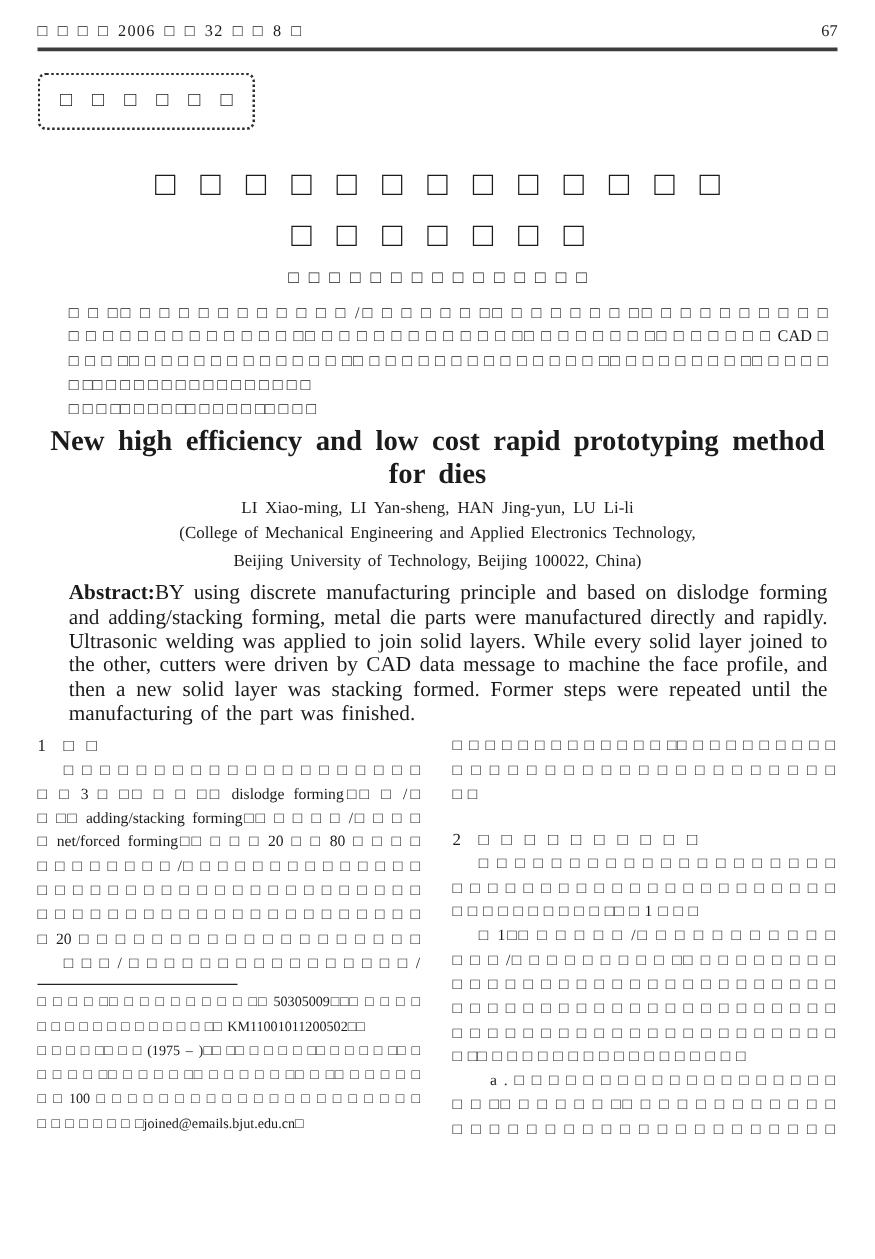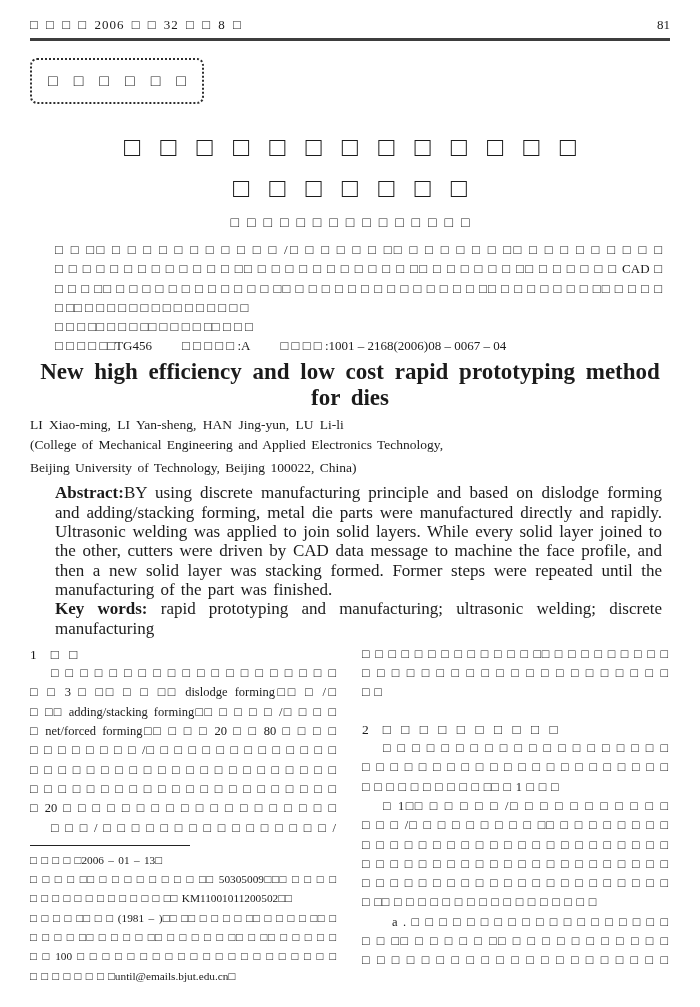--- a/index.html
+++ b/index.html
@@ -26,22 +26,22 @@
   .cn-authors{margin-top:9px;text-align:center;font-size:14px;line-height:18px;letter-spacing:8px;padding-left:8px;}
   .cn-affil{margin-top:2px;text-align:center;font-size:13.5px;line-height:18px;letter-spacing:4px;word-spacing:6px;padding-left:4px;}
 
   
   .abs-cn{margin:8px 8px 0 25px;font-size:13px;line-height:19px;}
   .meta-line{margin:0 0 0 25px;font-size:13px;line-height:19px;white-space:nowrap;}
   .meta-line .mg{margin-right:30px;}
 
   
   .en-title{margin-top:4px;text-align:center;font-weight:bold;font-size:23px;line-height:26px;word-spacing:5px;}
-  .en-authors{margin-top:5px;text-align:left;font-size:13.5px;line-height:18px;word-spacing:3px;}
-  .en-affil{text-align:left;font-size:13.5px;line-height:22.5px;word-spacing:2px;}
+  .en-authors{margin-top:5px;text-align:center;font-size:13.5px;line-height:18px;word-spacing:3px;}
+  .en-affil{text-align:center;font-size:13.5px;line-height:22.5px;word-spacing:2px;}
   .en-abs{margin:4px 8px 0 25px;font-size:17px;line-height:19.3px;text-align:justify;word-spacing:2px;}
   .en-abs p{margin:0;}
 
   
   .columns{display:flex;margin-top:7px;}
   .col{width:306px;font-size:12.5px;line-height:19.3px;word-spacing:1.5px;}
   .col.left{margin-right:26px;}
   .sec-h{line-height:19.3px;font-size:13.5px;}
   .sec-h .sec-num{margin-right:14px;}
   .sec-h .sec-text{word-spacing:7px;}
@@ -56,80 +56,75 @@
   .fn{font-size:11.3px;line-height:19px;}
 </style>
 </head>
 <body>
 
 <div class="page">
   <div class="content">
 
     <div class="jheader">
       <span class="issue">□ □ □ □  2006 □ □  32 □ □  8 □</span>
-      <span class="pagenum">81</span>
+      <span class="pagenum">67</span>
     </div>
     <div class="header-rule"></div>
 
     <div class="rubric">
       <span>□ □ □ □ □ □</span>
     </div>
 
     <div class="t1">□□□□□□□□□□□□□</div>
     <div class="t2">□□□□□□□</div>
 
     <div class="cn-authors">□□□□□□□□□□□□□□□</div>
 
     <div class="abs-cn">
       <div class="bl jl">□ □ □□ □ □ □ □ □ □ □ □ □ □ □ /□ □ □ □ □ □ □□ □ □ □ □ □ □ □□ □ □ □ □ □ □ □ □ □</div>
       <div class="bl jl">□ □ □ □ □ □ □ □ □ □ □ □ □ □□ □ □ □ □ □ □ □ □ □ □ □ □□ □ □ □ □ □ □ □□ □ □ □ □ □ □ CAD □</div>
       <div class="bl jl">□ □ □ □□ □ □ □ □ □ □ □ □ □ □ □ □ □□ □ □ □ □ □ □ □ □ □ □ □ □ □ □ □□ □ □ □ □ □ □ □ □□ □ □ □ □</div>
       <div class="bl">□ □□ □ □ □ □ □ □ □ □ □ □ □ □ □ □ □</div>
       <div class="bl">□ □ □ □□ □ □ □ □□ □ □ □ □ □□ □ □ □</div>
     </div>
 
-    <div class="meta-line">
-      <span class="mg">□ □ □ □ □□TG456</span><span class="mg">□ □ □ □ □ :A</span><span>□ □ □ □ :1001 – 2168(2006)08 – 0067 – 04</span>
-    </div>
 
     <div class="en-title">New high efficiency and low cost rapid prototyping method for dies</div>
     <div class="en-authors">LI Xiao-ming, LI Yan-sheng, HAN Jing-yun, LU Li-li</div>
     <div class="en-affil">(College of Mechanical Engineering and Applied Electronics Technology,</div>
     <div class="en-affil">Beijing University of Technology, Beijing 100022, China)</div>
 
     <div class="en-abs">
       <p><b>Abstract:</b><span>BY using discrete manufacturing principle and based on dislodge forming and adding/stacking forming, metal die parts were manufactured directly and rapidly. Ultrasonic welding was applied to join solid layers. While every solid layer joined to the other, cutters were driven by CAD data message to machine the face profile, and then a new solid layer was stacking formed. Former steps were repeated until the manufacturing of the part was finished.</span></p>
-      <p><b>Key words:</b> <span>rapid prototyping and manufacturing; ultrasonic welding; discrete manufacturing</span></p>
     </div>
 
     <div class="columns">
 
       <div class="col left">
         <div class="sec-h">
           <span class="sec-num">1</span><span class="sec-text">□ □</span>
         </div>
         <div class="bl ind jl">□ □ □ □ □ □ □ □ □ □ □ □ □ □ □ □ □ □ □ □</div>
         <div class="bl jl">□ □ 3 □ □□ □ □ □□ dislodge forming□□ □ /□</div>
         <div class="bl jl">□ □□ adding/stacking forming□□ □ □ □ □ /□ □ □ □</div>
         <div class="bl jl">□ net/forced forming□□ □ □ □ 20 □ □ 80 □ □ □ □</div>
         <div class="bl jl">□ □ □ □ □ □ □ □ /□ □ □ □ □ □ □ □ □ □ □ □ □ □</div>
         <div class="bl jl">□ □ □ □ □ □ □ □ □ □ □ □ □ □ □ □ □ □ □ □ □ □</div>
         <div class="bl jl">□ □ □ □ □ □ □ □ □ □ □ □ □ □ □ □ □ □ □ □ □ □</div>
         <div class="bl jl">□ 20 □ □ □ □ □ □ □ □ □ □ □ □ □ □ □ □ □ □ □</div>
         <div class="bl ind jl">□ □ □ / □ □ □ □ □ □ □ □ □ □ □ □ □ □ □ □ /</div>
 
         <div class="fn-rule"></div>
         <div class="fn">
-          <div class="bl">□ □ □ □ □2006 – 01 – 13□</div>
           <div class="bl jl">□ □ □ □ □□ □ □ □ □ □ □ □ □ □□ 50305009□□□ □ □ □ □</div>
           <div class="bl">□ □ □ □ □ □ □ □ □ □ □ □ □□ KM11001011200502□□</div>
-          <div class="bl jl">□ □ □ □ □□ □ □ (1981 – )□□ □□ □ □ □ □ □□ □ □ □ □ □□ □</div>
+          <div class="bl jl">□ □ □ □ □□ □ □ (1975 – )□□ □□ □ □ □ □ □□ □ □ □ □ □□ □</div>
           <div class="bl jl">□ □ □ □ □□ □ □ □ □ □□ □ □ □ □ □ □□ □ □□ □ □ □ □ □</div>
           <div class="bl jl">□ □ 100 □ □ □ □ □ □ □ □ □ □ □ □ □ □ □ □ □ □ □ □ □</div>
-          <div class="bl">□ □ □ □ □ □ □ □until@emails.bjut.edu.cn□</div>
+          <div class="bl">□ □ □ □ □ □ □ □joined@emails.bjut.edu.cn□</div>
         </div>
       </div>
 
       <div class="col right">
         <div class="bl jl">□ □ □ □ □ □ □ □ □ □ □ □ □ □□ □ □ □ □ □ □ □ □ □</div>
         <div class="bl jl">□ □ □ □ □ □ □ □ □ □ □ □ □ □ □ □ □ □ □ □ □</div>
         <div class="bl">□ □</div>
 
         <div class="sec-h second">
           <span class="sec-num">2</span><span class="sec-text">□ □ □ □ □ □ □ □ □ □</span>

